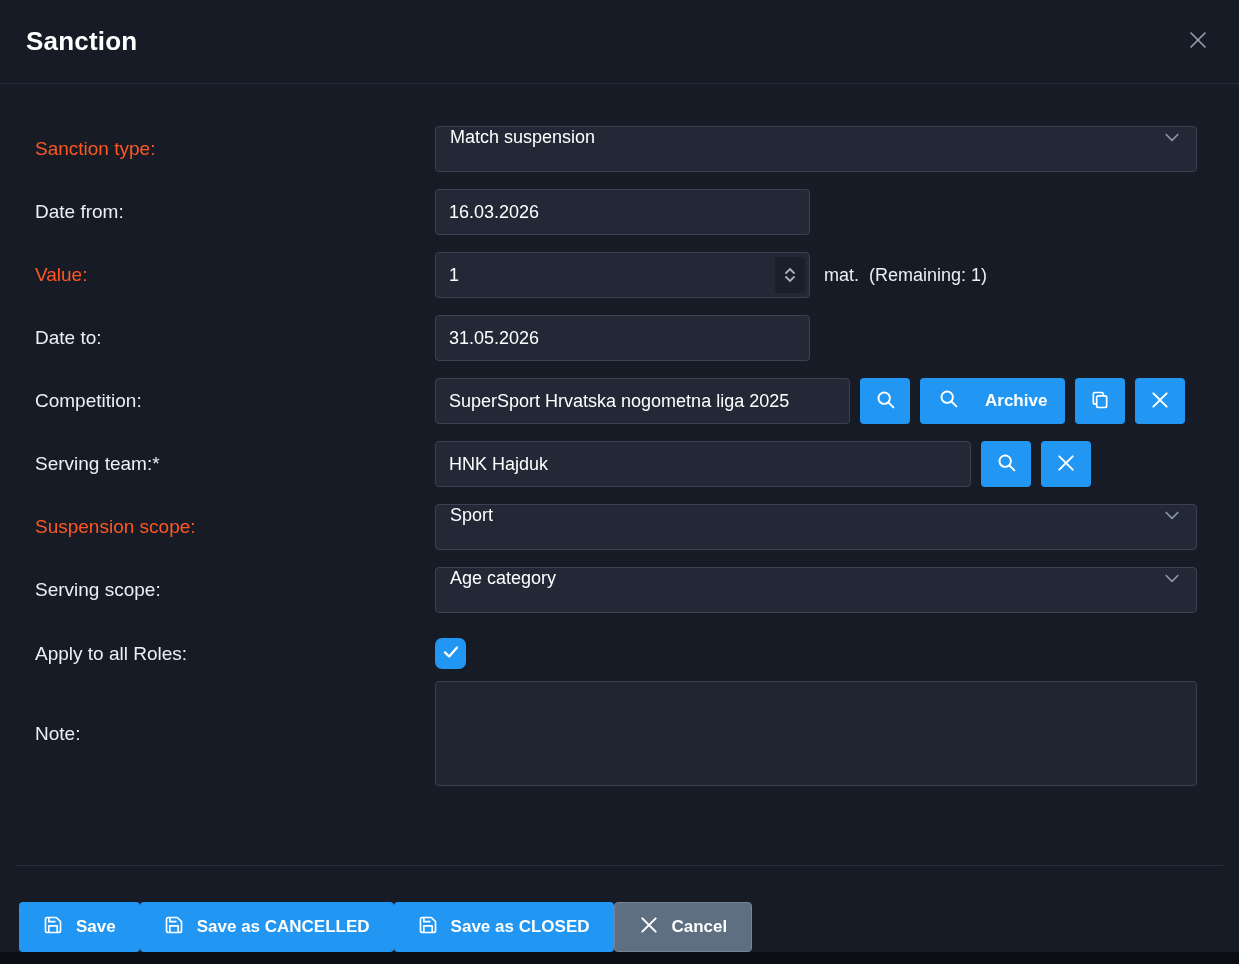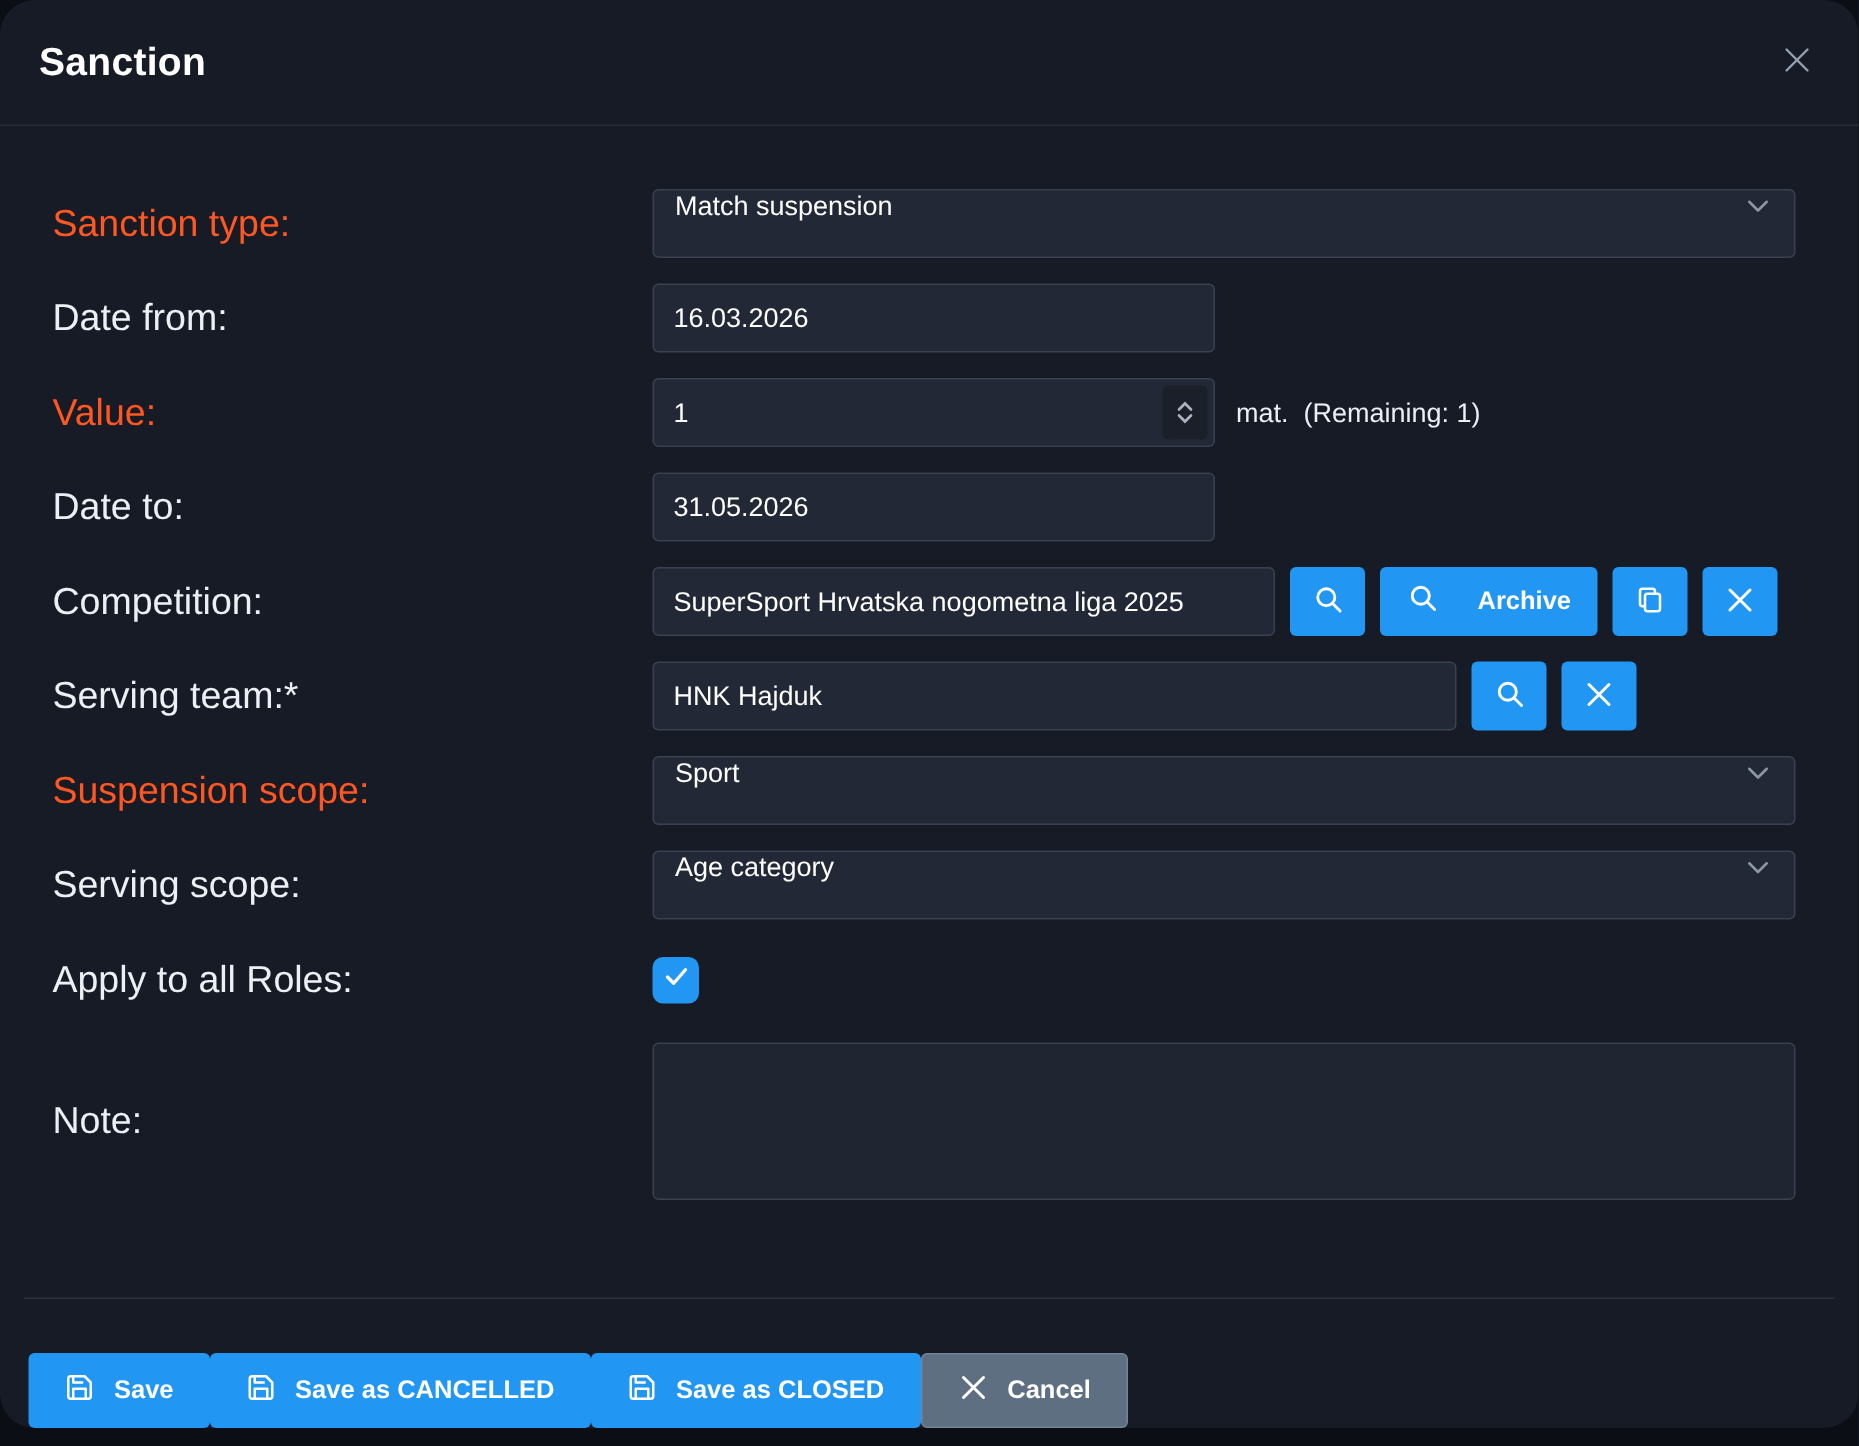--- a/index.html
+++ b/index.html
@@ -9,38 +9,37 @@
     background:#0b0e15;
     font-family:"Liberation Sans", sans-serif;
     -webkit-font-smoothing:antialiased;
   }
   .modal {
     width:1239px; height:952px;
     background:#161b26;
     color:#e9ecf2;
     display:flex; flex-direction:column;
     overflow:hidden;
-    border-radius:23px;
   }
   
   .modal-header {
     height:84px; flex:0 0 84px;
     display:flex; align-items:center; justify-content:space-between;
     padding:0 26px;
     border-bottom:1px solid #262c38;
   }
   .modal-title { font-size:26px; font-weight:bold; color:#ffffff; letter-spacing:.2px; }
   .close-btn {
     width:30px; height:30px; display:flex; align-items:center; justify-content:center;
     color:#96a0af; cursor:pointer; background:none; border:none; padding:0;
   }
   
   .form { padding:42px 42px 0 35px; flex:1 1 auto; }
   .form-row { display:flex; align-items:center; margin-bottom:17px; }
-  .row-label { width:400px; flex:0 0 400px; font-size:25px; color:#eceff4; }
+  .row-label { width:400px; flex:0 0 400px; font-size:19px; color:#eceff4; }
   .row-label.required { color:#ff5722; }
 
   .field, input.text-input, .textarea {
     background:#222836;
     border:1px solid #3a4150;
     border-radius:4px;
     height:46px;
     color:#ffffff;
     font-size:18px;
     font-family:"Liberation Sans", sans-serif;
@@ -248,21 +247,21 @@
       <div class="field select w-select">
         <span>Age category</span>
         <span class="chev">
           <svg width="20" height="20" viewBox="0 0 24 24" fill="none" stroke="currentColor" stroke-width="2" stroke-linecap="round" stroke-linejoin="round">
               <polyline points="5 9 12 16 19 9"></polyline>
             </svg>
         </span>
       </div>
     </div>
 
-    <div class="form-row" style="margin-top:25px; margin-bottom:26px;">
+    <div class="form-row" style="margin-top:25px; margin-bottom:12px;">
       <div class="row-label">Apply to all Roles:</div>
       <div class="checkbox">
         <span>
           <svg width="18" height="18" viewBox="0 0 24 24" fill="none" stroke="#ffffff" stroke-width="3" stroke-linecap="round" stroke-linejoin="round">
               <polyline points="4 12.5 9.5 18 20 6"></polyline>
             </svg>
         </span>
       </div>
     </div>
 

